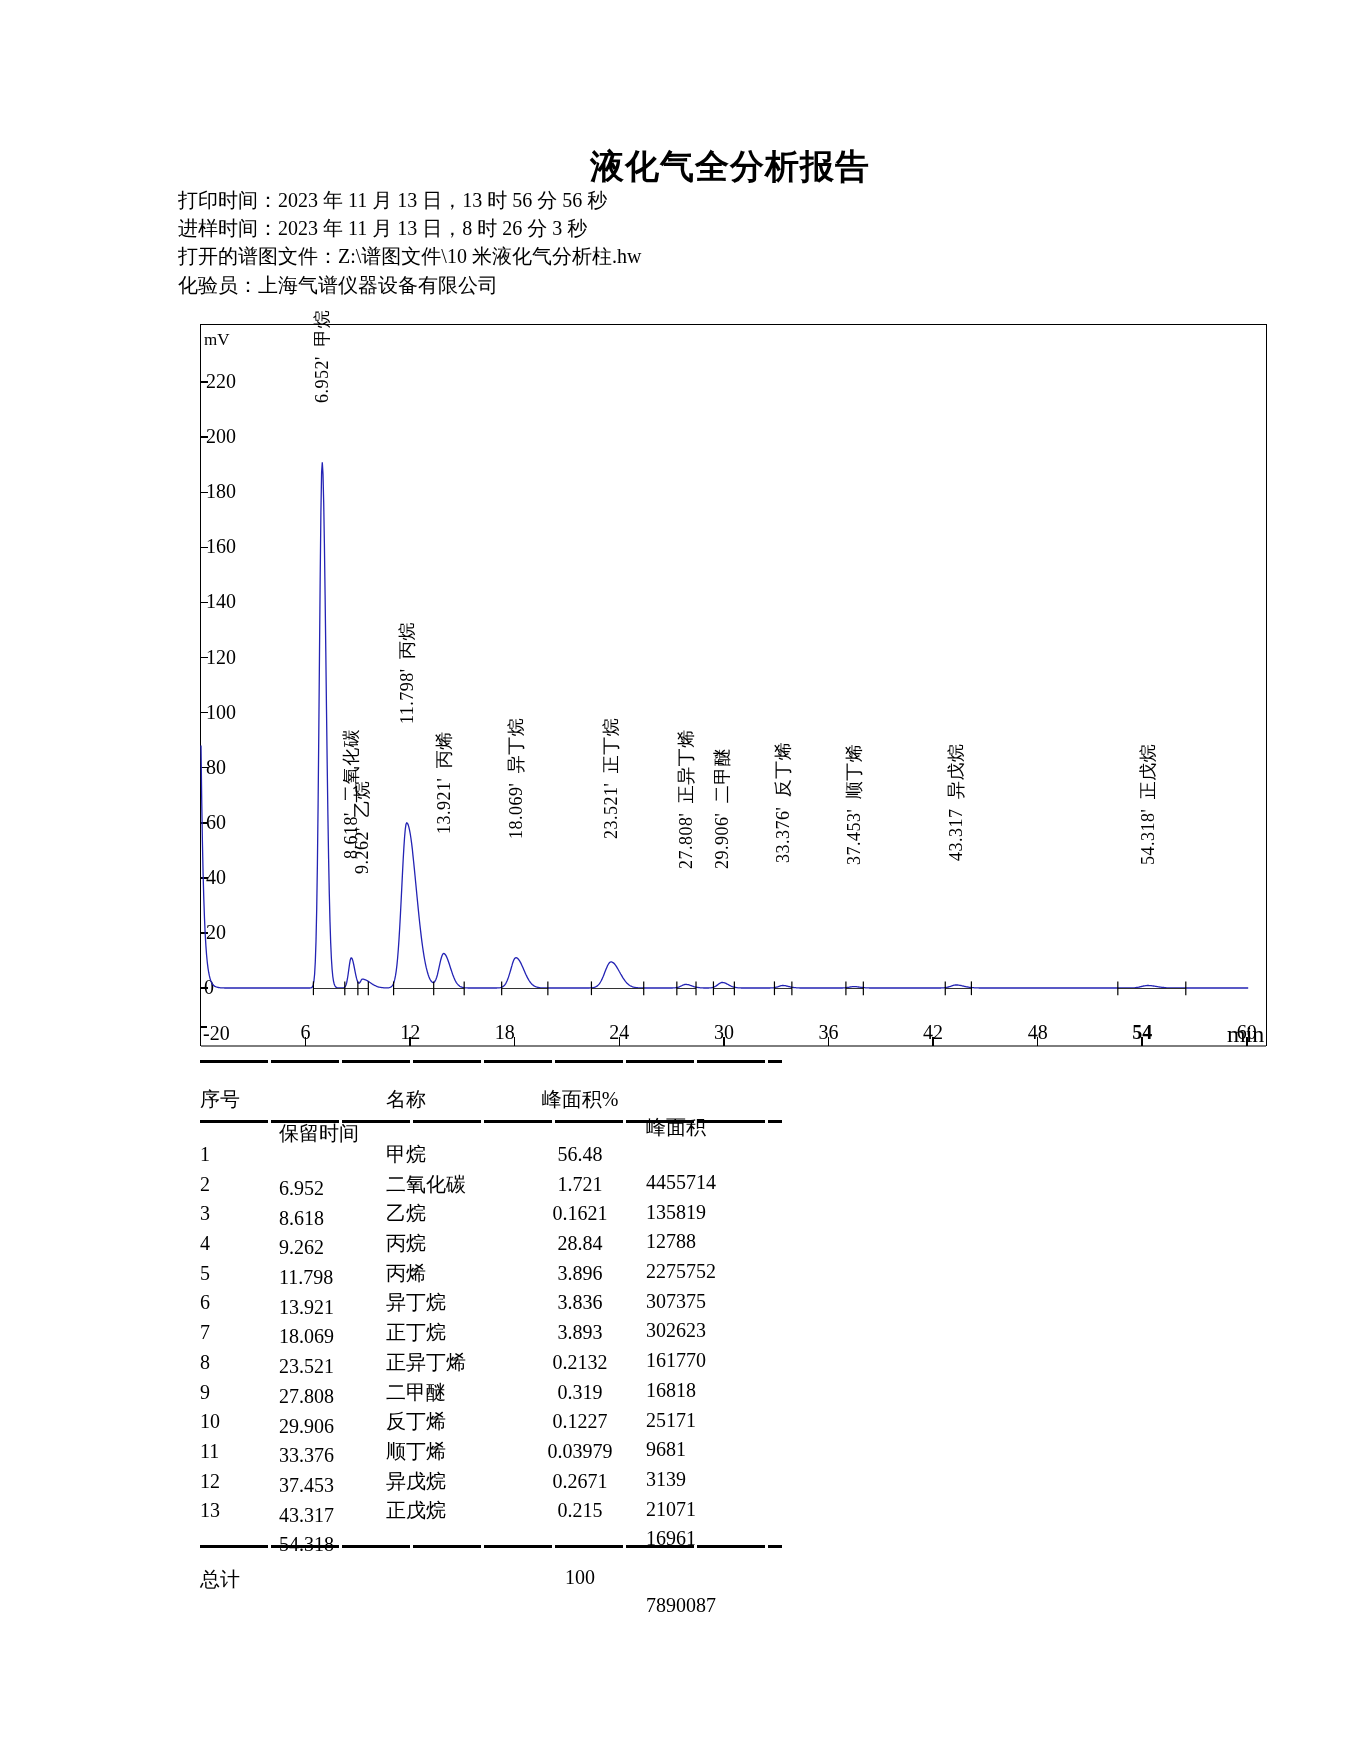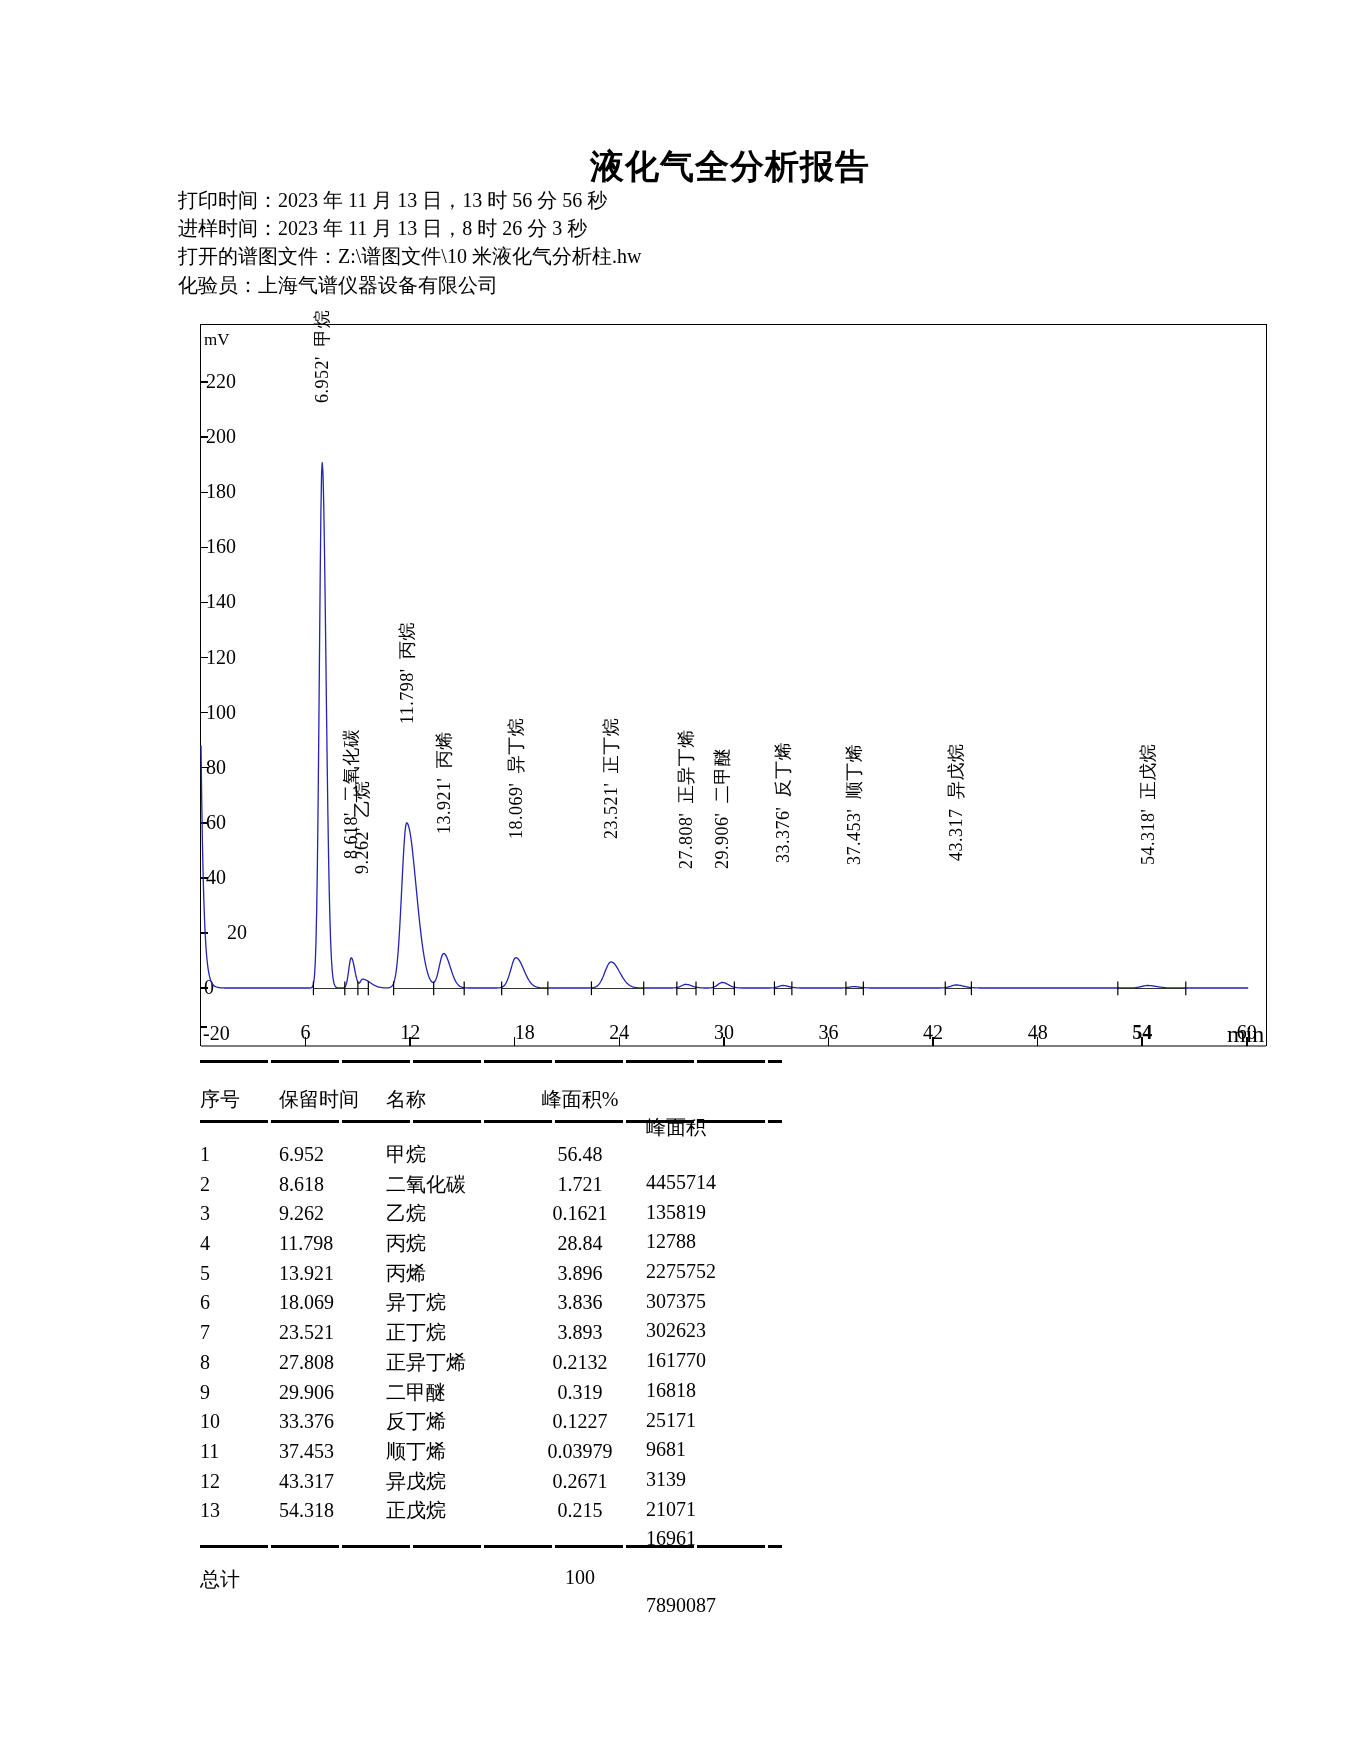--- a/index.html
+++ b/index.html
@@ -25,21 +25,21 @@
   #x-axis-line{left:0px;top:719.5px;width:1065px;height:2px;background:#7d7d7d;}
   #mv-label{left:3px;top:5px;font-size:17px;}
   #min-label{left:1026px;top:696px;font-size:24px;}
   
   .rule{position:absolute;left:200px;width:582px;height:2.5px;
     background:repeating-linear-gradient(90deg,#000 0 68px,rgba(0,0,0,0) 68px 71px);}
   #rule-top{top:1060px;}
   #rule-head{top:1120px;}
   #rule-total{top:1545px;}
   .trow{display:flex;font-size:20px;}
-  .c1{width:79px;}.c2{width:107px;}.c3{width:128px;}.c4{width:132px;text-align:center;}.c5{width:141px;margin-top:28px;}
+  .c1{width:79px;}.c2{width:107px;margin-top:34px;}.c3{width:128px;}.c4{width:132px;text-align:center;}.c5{width:141px;margin-top:28px;}
   #table-header{left:200px;top:1086px;}
   #table-rows{left:200px;top:1140px;}
   #table-rows .trow{height:29.7px;line-height:29.7px;}
   #total-row{left:200px;top:1566px;}
 </style>
 </head>
 <body>
 
 <div class="abs" id="report-title">液化气全分析报告</div>
 
@@ -68,31 +68,31 @@
     <div class="y-tick-label" style="left: 5px; top: 320.52px; position: absolute;">120</div>
     <div class="y-tick" style="left: 0px; top: 386.85px; width: 7px; height: 1.5px; background: rgb(0, 0, 0); position: absolute;"></div>
     <div class="y-tick-label" style="left: 5px; top: 375.6px; position: absolute;">100</div>
     <div class="y-tick" style="left: 0px; top: 441.93px; width: 7px; height: 1.5px; background: rgb(0, 0, 0); position: absolute;"></div>
     <div class="y-tick-label" style="left: 5px; top: 430.68px; position: absolute;">80</div>
     <div class="y-tick" style="left: 0px; top: 497.01px; width: 7px; height: 1.5px; background: rgb(0, 0, 0); position: absolute;"></div>
     <div class="y-tick-label" style="left: 5px; top: 485.76px; position: absolute;">60</div>
     <div class="y-tick" style="left: 0px; top: 552.09px; width: 7px; height: 1.5px; background: rgb(0, 0, 0); position: absolute;"></div>
     <div class="y-tick-label" style="left: 5px; top: 540.84px; position: absolute;">40</div>
     <div class="y-tick" style="left: 0px; top: 607.17px; width: 7px; height: 1.5px; background: rgb(0, 0, 0); position: absolute;"></div>
-    <div class="y-tick-label" style="left: 5px; top: 595.92px; position: absolute; margin-left: 21px;">20</div>
+    <div class="y-tick-label" style="left: 5px; top: 595.92px; position: absolute;">20</div>
     <div class="y-tick" style="left: 0px; top: 662.25px; width: 7px; height: 1.5px; background: rgb(0, 0, 0); position: absolute;"></div>
     <div class="y-tick-label" style="left: 3px; top: 651px; position: absolute;">0</div>
     <div class="y-tick" style="left: 0px; top: 701px; width: 6px; height: 1.5px; background: rgb(0, 0, 0); position: absolute;"></div>
     <div class="y-tick-label" style="left: 2px; top: 697px; position: absolute;">-20</div>
     <div class="x-tick" style="left: 103.83px; top: 712px; width: 1.5px; height: 9px; background: rgb(0, 0, 0); position: absolute;"></div>
     <div class="x-tick-label" style="left: 84.58px; top: 696px; width: 40px; text-align: center; position: absolute;">6</div>
     <div class="x-tick" style="left: 208.41px; top: 712px; width: 1.5px; height: 9px; background: rgb(0, 0, 0); position: absolute;"></div>
     <div class="x-tick-label" style="left: 189.16px; top: 696px; width: 40px; text-align: center; position: absolute;">12</div>
     <div class="x-tick" style="left: 312.99px; top: 712px; width: 1.5px; height: 9px; background: rgb(0, 0, 0); position: absolute;"></div>
-    <div class="x-tick-label" style="left: 293.74px; top: 696px; width: 40px; text-align: right; position: absolute;">18</div>
+    <div class="x-tick-label" style="left: 293.74px; top: 696px; width: 40px; text-align: left; position: absolute;">18</div>
     <div class="x-tick" style="left: 417.57px; top: 712px; width: 1.5px; height: 9px; background: rgb(0, 0, 0); position: absolute;"></div>
     <div class="x-tick-label" style="left: 398.32px; top: 696px; width: 40px; text-align: center; position: absolute;">24</div>
     <div class="x-tick" style="left: 522.15px; top: 712px; width: 1.5px; height: 9px; background: rgb(0, 0, 0); position: absolute;"></div>
     <div class="x-tick-label" style="left: 502.9px; top: 696px; width: 40px; text-align: center; position: absolute;">30</div>
     <div class="x-tick" style="left: 626.73px; top: 712px; width: 1.5px; height: 9px; background: rgb(0, 0, 0); position: absolute;"></div>
     <div class="x-tick-label" style="left: 607.48px; top: 696px; width: 40px; text-align: center; position: absolute;">36</div>
     <div class="x-tick" style="left: 731.31px; top: 712px; width: 1.5px; height: 9px; background: rgb(0, 0, 0); position: absolute;"></div>
     <div class="x-tick-label" style="left: 712.06px; top: 696px; width: 40px; text-align: center; position: absolute;">42</div>
     <div class="x-tick" style="left: 835.89px; top: 712px; width: 1.5px; height: 9px; background: rgb(0, 0, 0); position: absolute;"></div>
     <div class="x-tick-label" style="left: 816.64px; top: 696px; width: 40px; text-align: center; position: absolute;">48</div>

